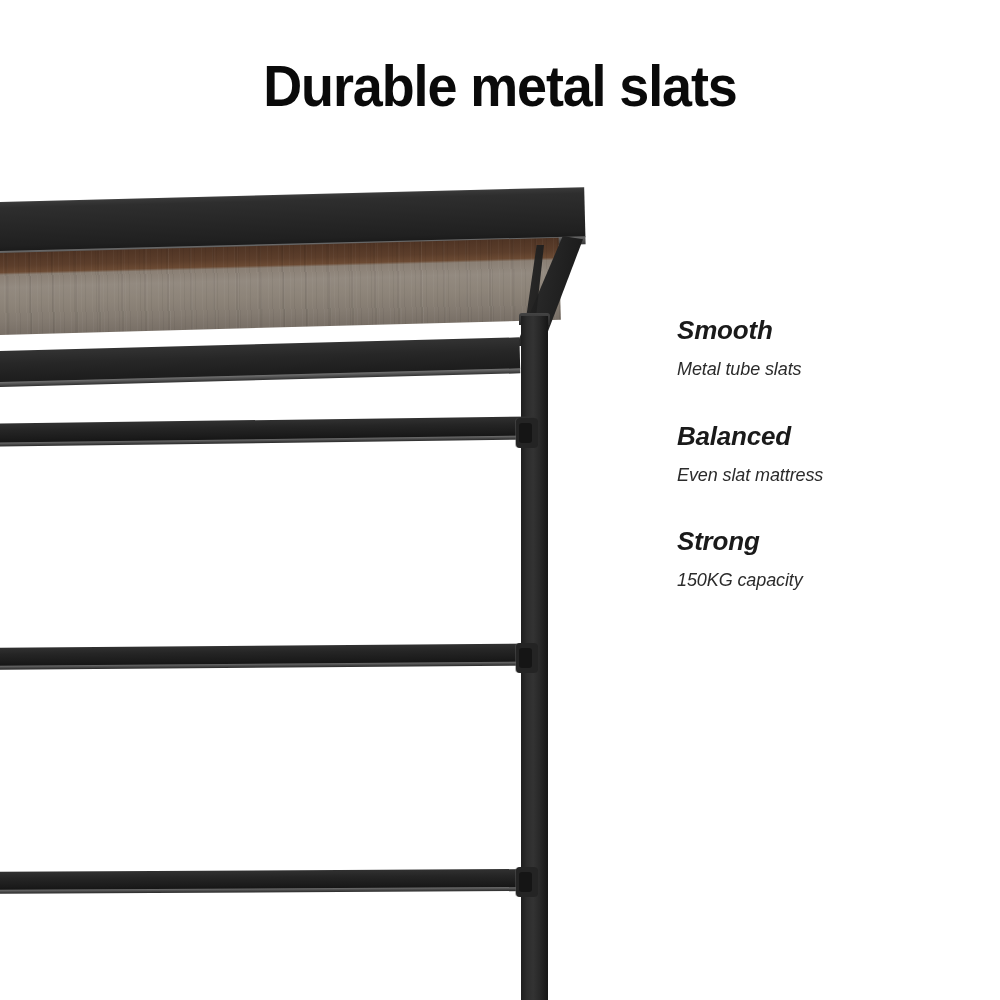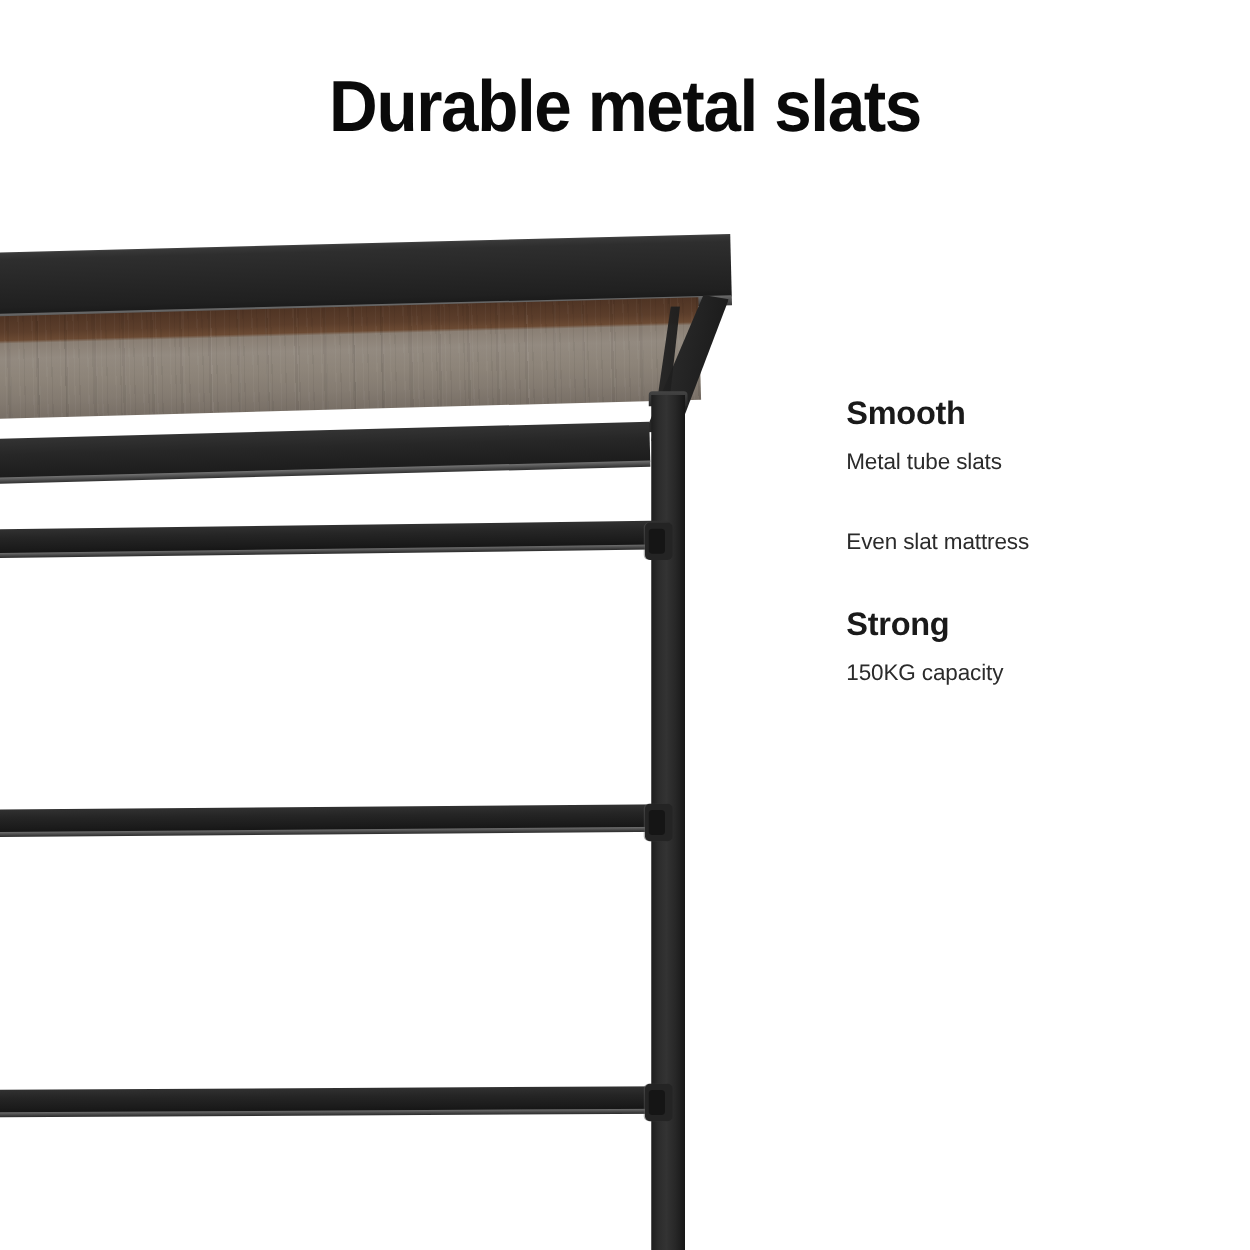--- a/index.html
+++ b/index.html
@@ -238,21 +238,21 @@
   .bracket-2 { top: 643px; }
   .bracket-3 { top: 867px; }
 
   
   #feature-list {
     position: absolute;
     left: 677px;
     top: 316px;
     width: 310px;
   }
-  .feature-item { margin-bottom: 40px; }
+  .feature-item { margin-bottom: 40px; font-style: italic; }
   .feature-item:last-child { margin-bottom: 0; }
   .feature-title {
     font-family: "Liberation Sans", sans-serif;
     font-size: 26px;
     font-weight: bold;
     color: #1a1a1a;
     letter-spacing: -0.2px;
     line-height: 1.15;
     margin: 0 0 12px 0;
   }
@@ -302,20 +302,21 @@
   </div>
 
   <div id="feature-list">
 
     <div class="feature-item">
       <p class="feature-title">Smooth</p>
       <p class="feature-desc">Metal tube slats</p>
     </div>
 
     <div class="feature-item">
+      <p class="feature-title">Balanced</p>
       <p class="feature-desc">Even slat mattress</p>
     </div>
 
     <div class="feature-item">
       <p class="feature-title">Strong</p>
       <p class="feature-desc">150KG capacity</p>
     </div>
 
 
   </div>

